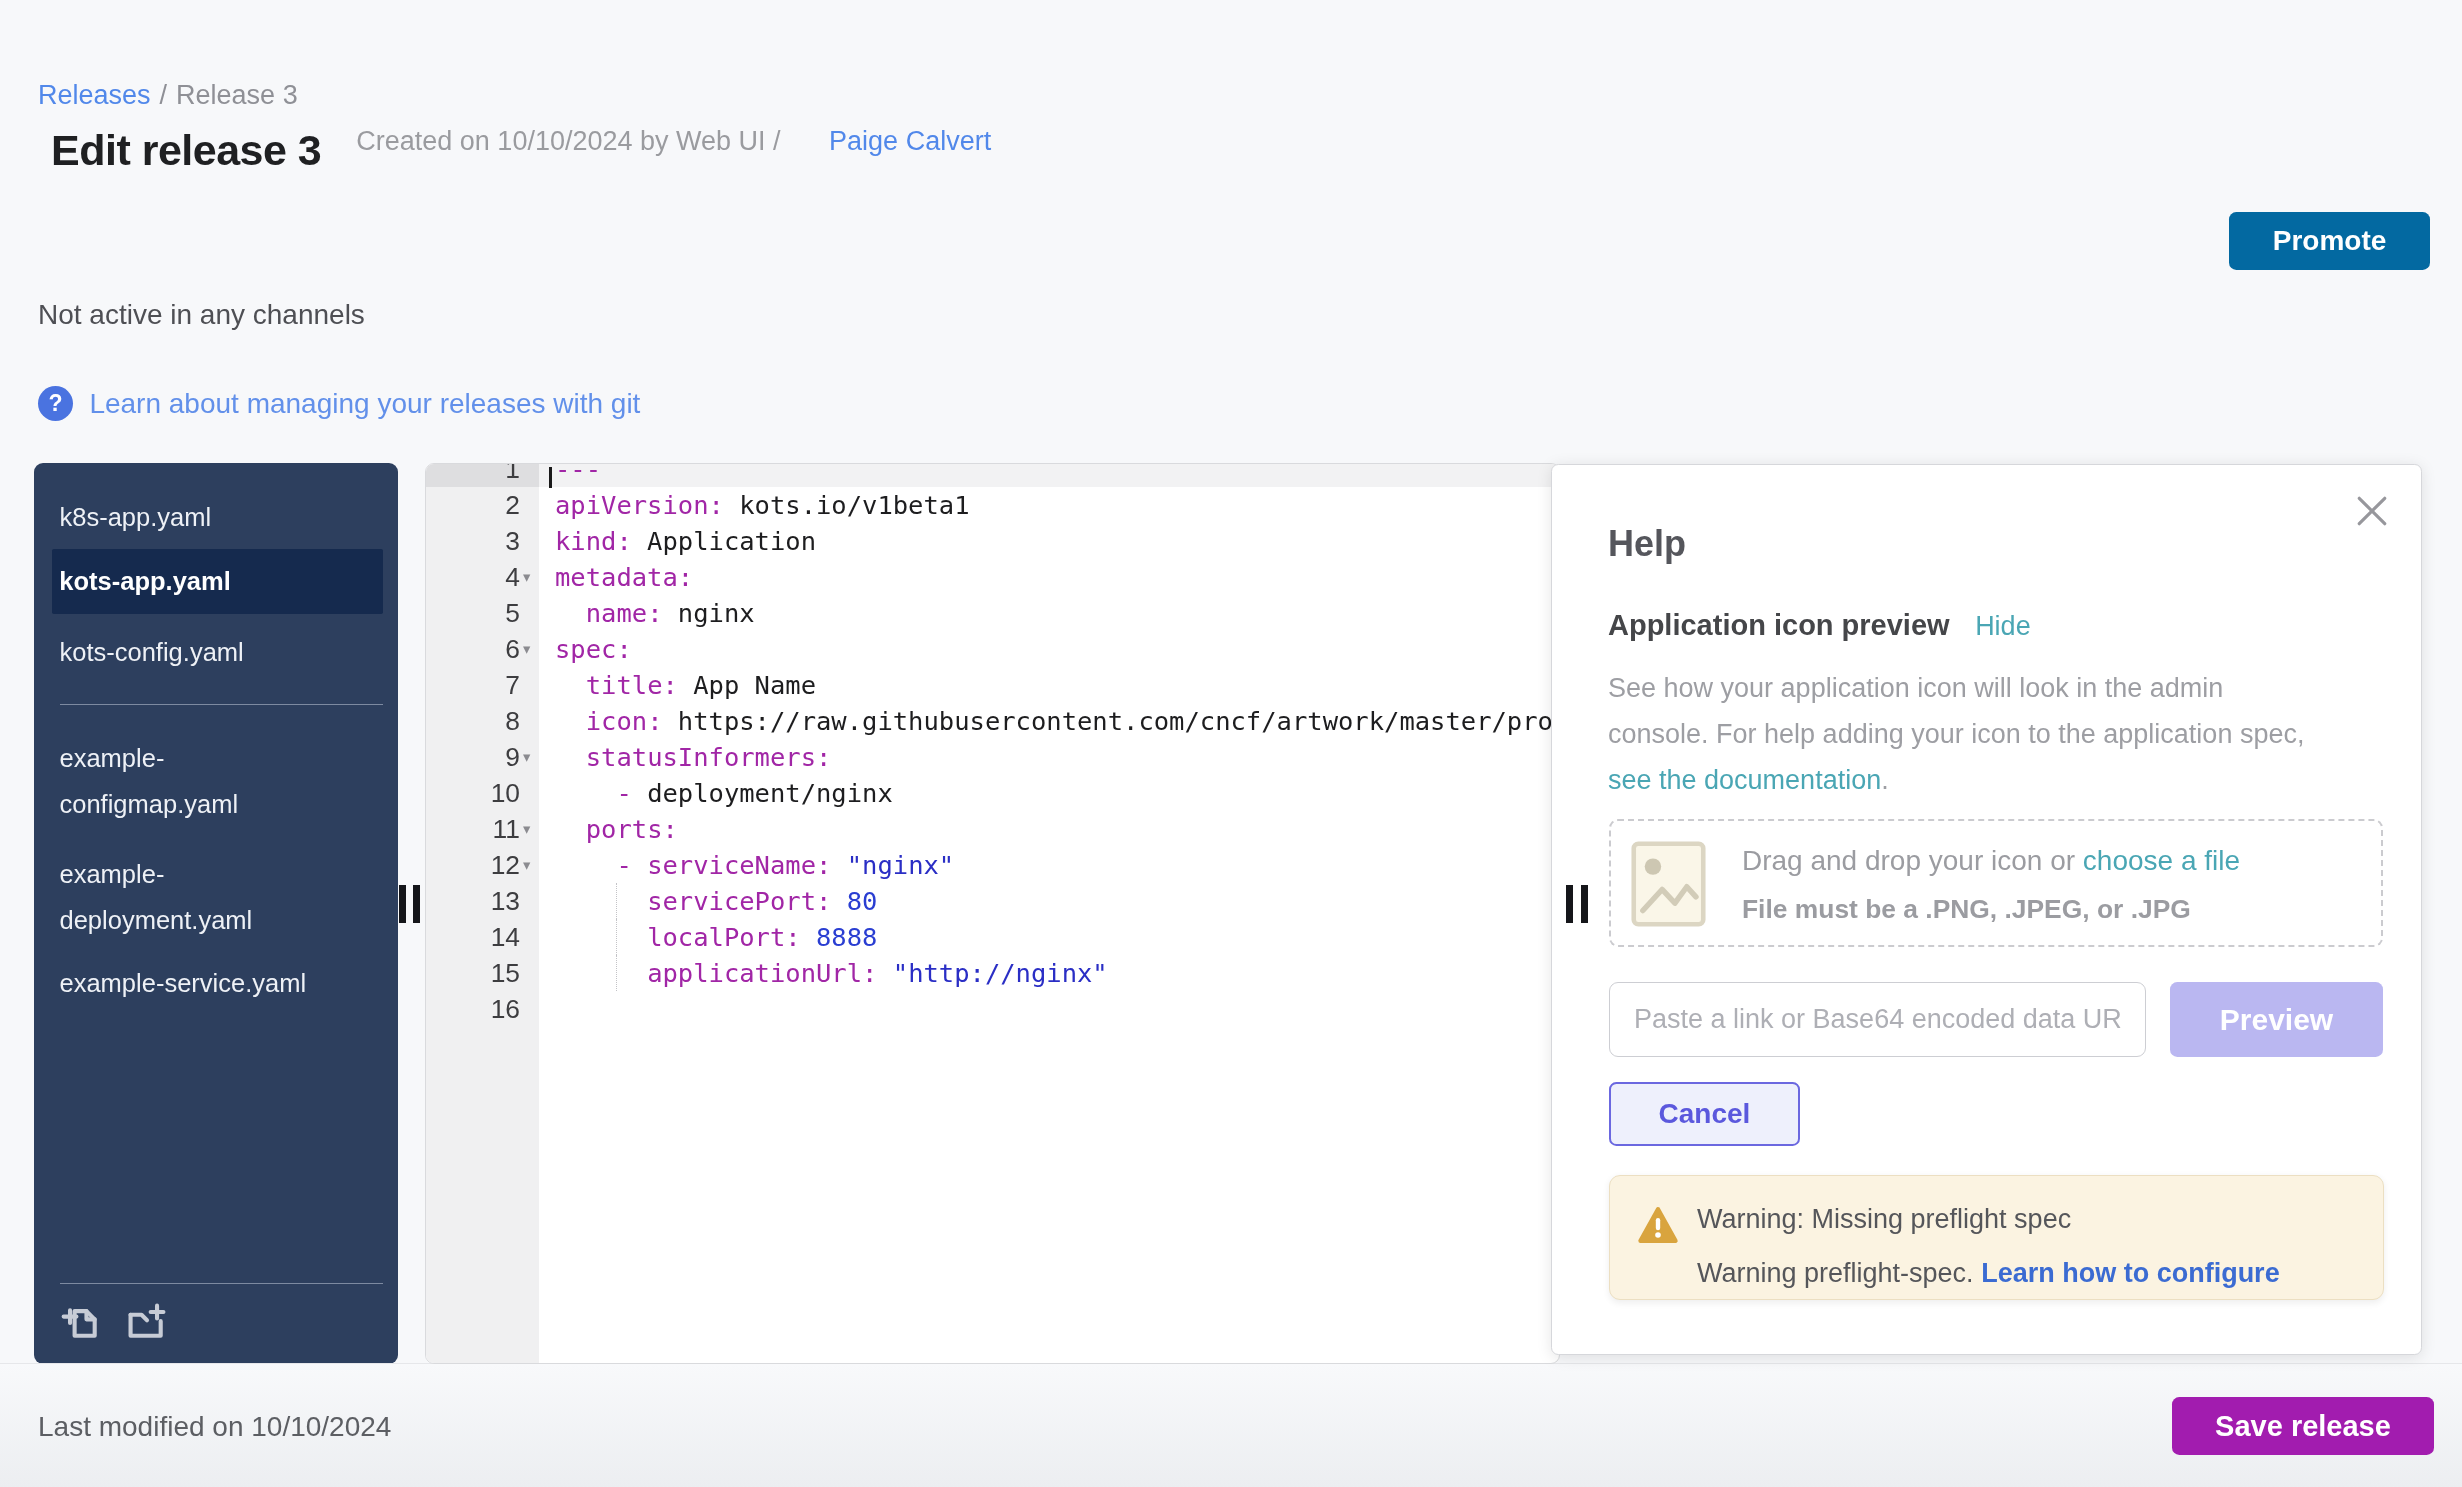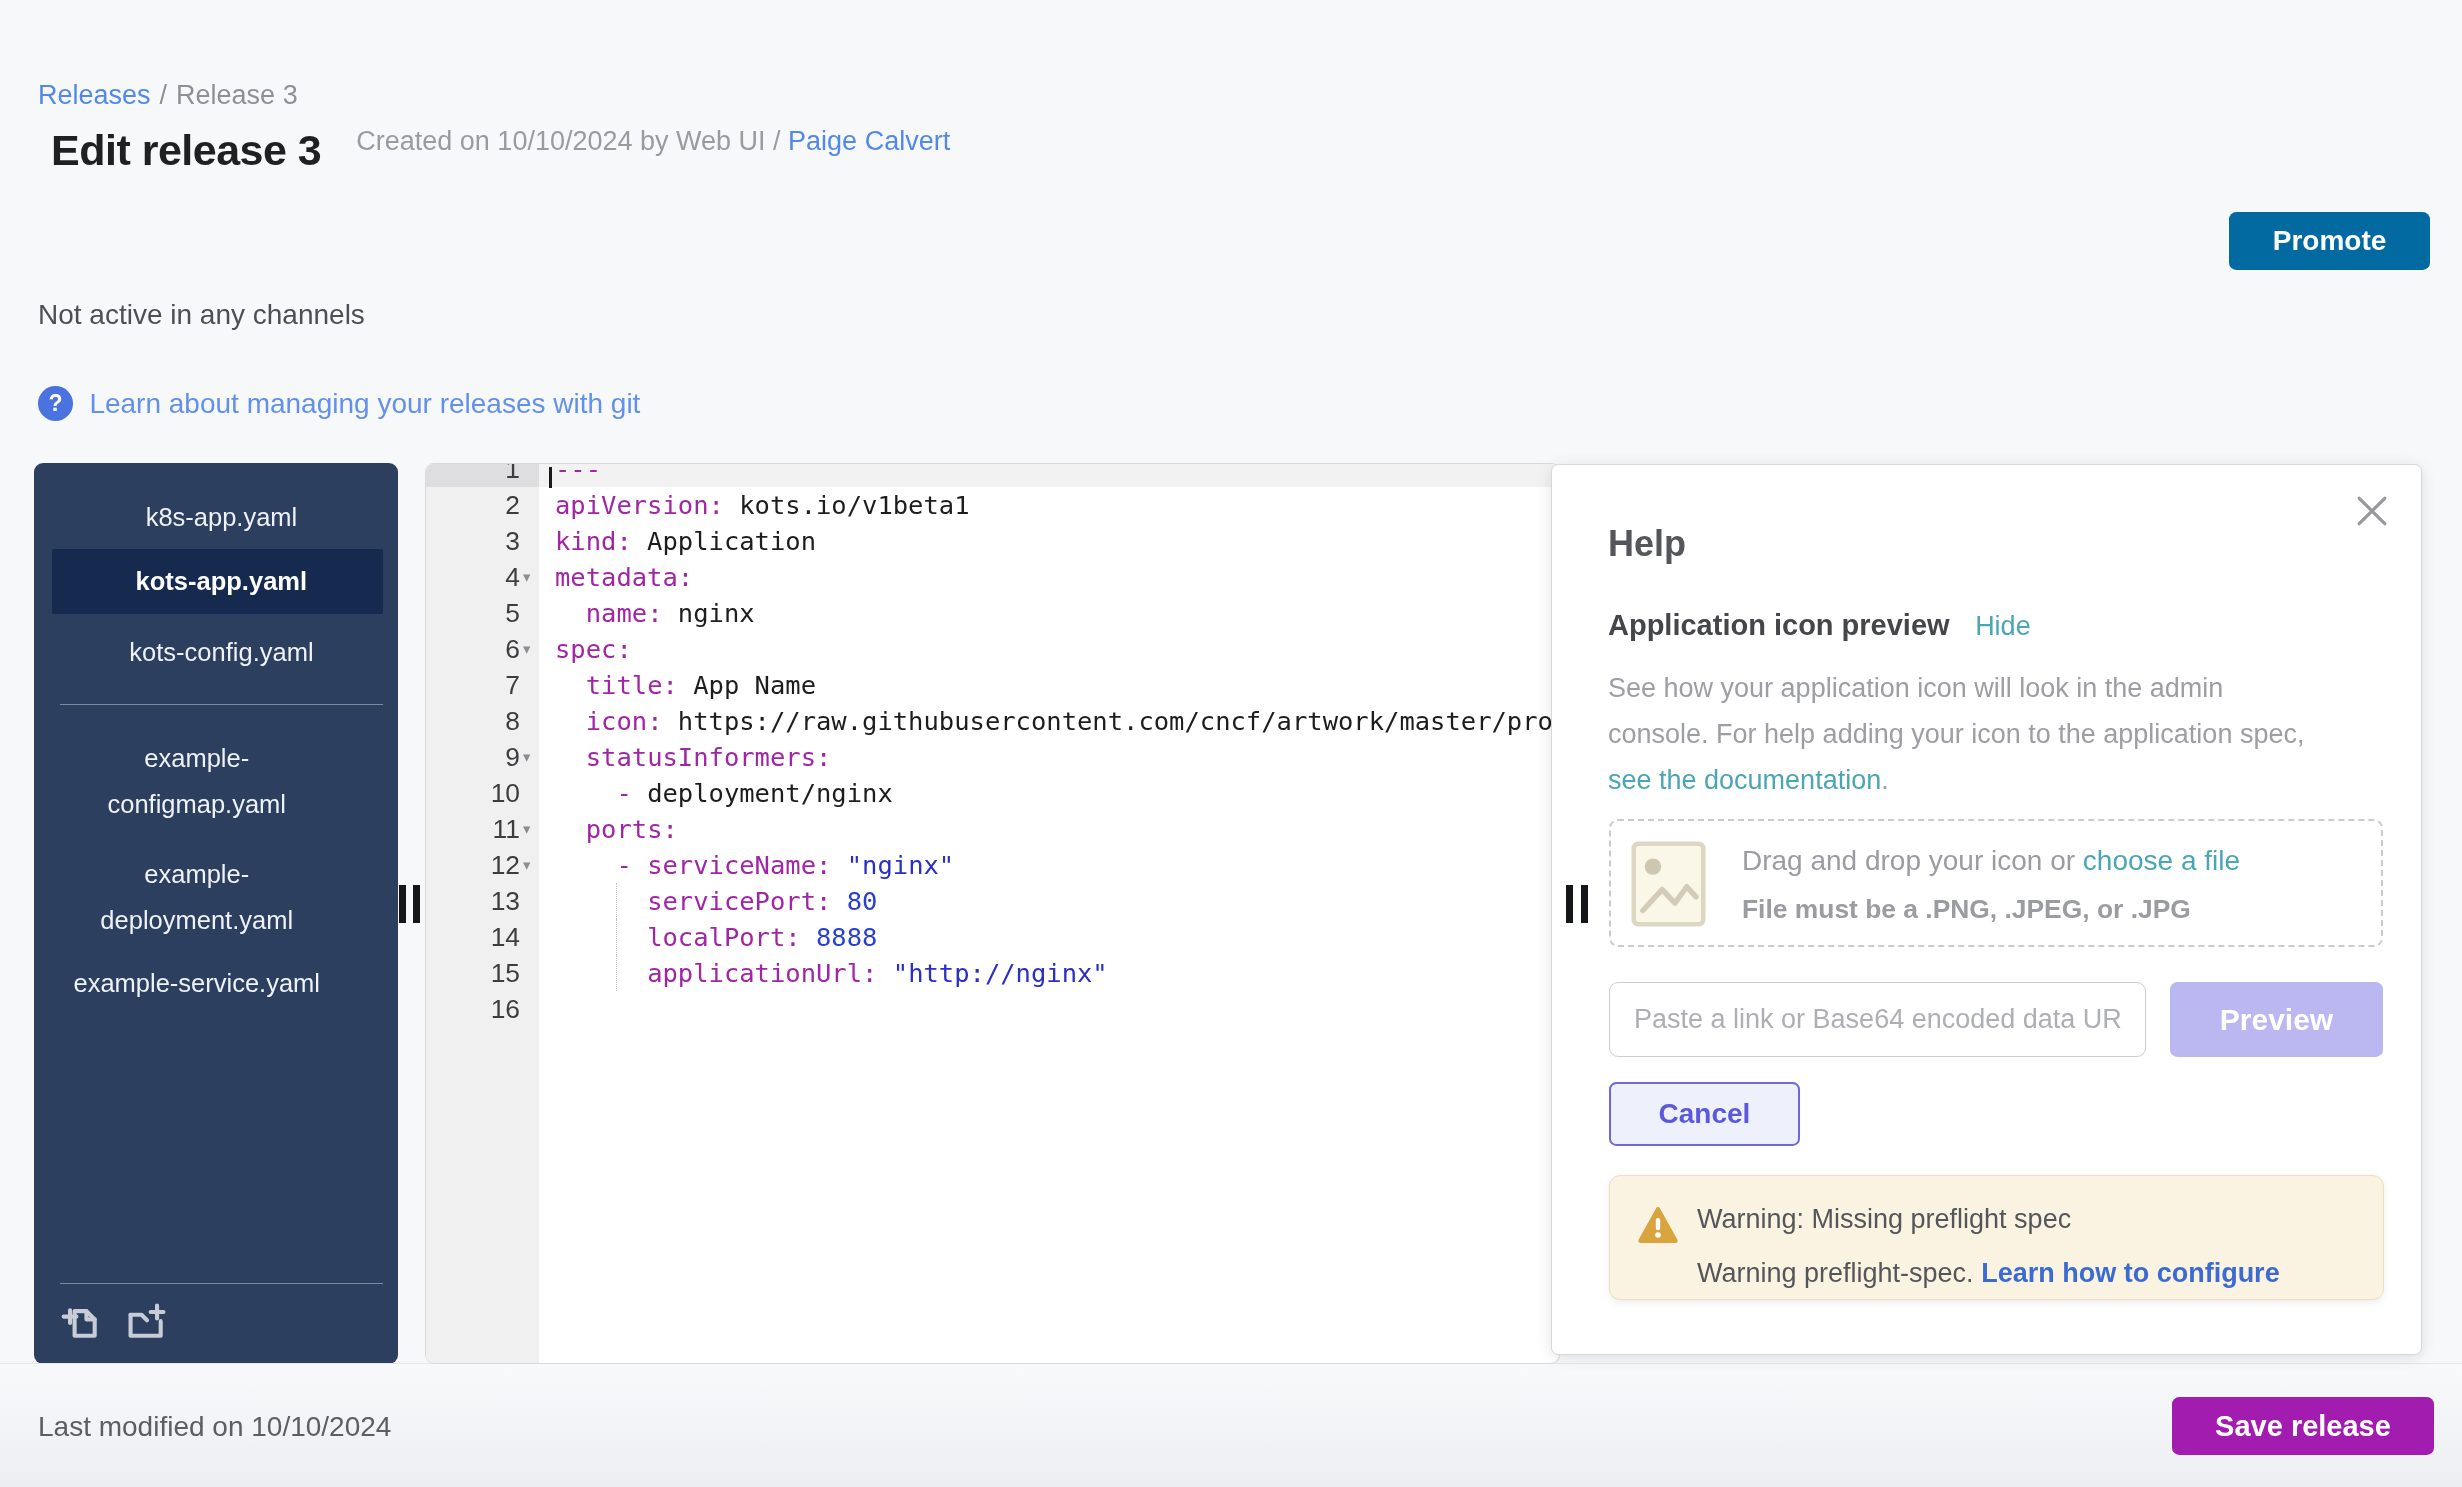--- a/index.html
+++ b/index.html
@@ -12,21 +12,21 @@
 
   
   .breadcrumb { position:absolute; left:38px; top:40px; font-size:27px;margin-top:40px; }
   .breadcrumb .bc-link { color:#5188ea; }
   .breadcrumb .bc-sep, .breadcrumb .bc-cur { color:#8f9096; }
   .breadcrumb .bc-sep { margin:0 9px; }
 
   .title-row { position:absolute; left:51px; top:126px; display:flex; align-items:flex-start; gap:35px; }
   .page-title { font-size:43px; font-weight:700; color:#1f2022; letter-spacing:-0.5px; }
   .created-meta { font-size:27px; color:#9a9b9f; }
-  .created-meta a { color:#5188ea; }
+  .created-meta a { color:#5188ea;margin-left:41px; }
 
   .doc-line { position:absolute; left:38px; top:235px; font-size:28px; color:#4e4f54; }
   .doc-line a { color:#5188ea; }
 
   .promote-btn {
     position:absolute; left:2229px; top:212px; width:201px; height:58px;
     background:#0369a1; border-radius:7.3px; color:#fff; font-size:28px; font-weight:700;
     display:flex; align-items:center; justify-content:center; border:none; cursor:pointer;
     font-family:"Liberation Sans",sans-serif;
   }
@@ -36,21 +36,21 @@
   .git-row { position:absolute; left:38px; top:386px; display:flex; align-items:center; gap:16.4px; }
   .git-icon {
     width:35px; height:35px; border-radius:50%; background:#4a73e0; color:#fff;
     font-size:23px; font-weight:700; display:flex; align-items:center; justify-content:center;
   }
   .git-link { font-size:28px; color:#6290ea; }
 
   
   .sidebar {
     position:absolute; left:34px; top:463px; width:364px; height:901px;
-    background:#2d3f5e; border-radius:9px;text-align:center;
+    background:#2d3f5e; border-radius:9px;
   }
   .file-item { font-size:25.5px; line-height:33px; color:#eef1f6; padding-left:25.5px; margin-right:14.6px; cursor:pointer; }
   .file-item:nth-child(1) { margin-top:38px; }
   .file-item.selected {
     background:#152a4e; margin-left:18px; margin-right:14.6px; margin-top:14.6px;
     padding:16.4px 0 16.4px 7.3px; font-weight:700; color:#fff; border-radius:1.8px;
   }
   .file-item:nth-child(3) { margin-top:22px; }
   .sidebar-div { border-top:1.8px solid rgba(205,214,228,0.5); margin:35px 14.6px 0 25.5px; }
   .example-item { font-size:25.5px; line-height:46px; color:#eef1f6; padding-left:25.5px; margin-right:64px; cursor:pointer; }

